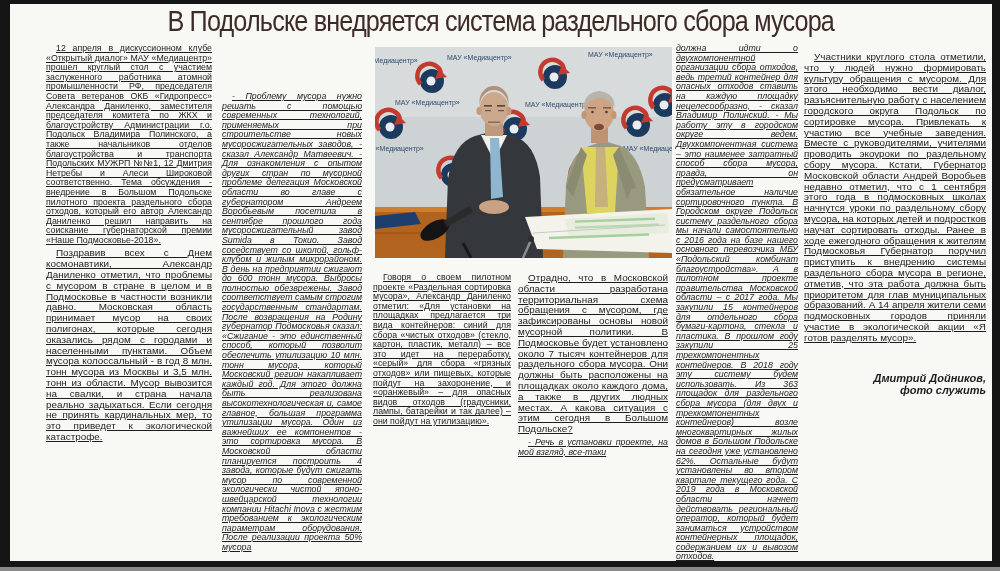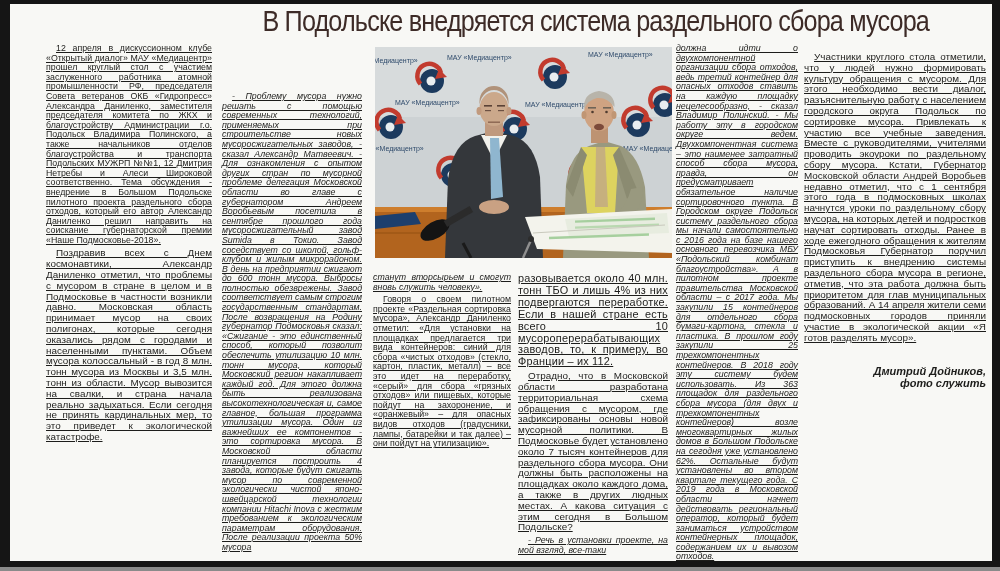--- a/index.html
+++ b/index.html
@@ -4,31 +4,31 @@
 <style>
   html,body{margin:0;padding:0;background:#777;}
   .page{position:relative;width:1000px;height:571px;background:#f8f8f5;overflow:hidden;
         font-family:"Liberation Sans","DejaVu Sans",sans-serif;color:#1d1d1b;}
   .frame{position:absolute;background:#151515;}
   .frame.top{left:0;top:0;width:1000px;height:4px;}
   .frame.left{left:0;top:0;width:10px;height:571px;}
   .frame.right{right:0;top:0;width:8px;height:571px;}
   .frame.bottom{left:0;top:561px;width:1000px;height:6px;}
   .frame.bottom2{left:0;top:567px;width:1000px;height:4px;background:#8a8a8a;}
-  .title{position:absolute;left:10px;top:2px;width:982px;text-align:right;margin:0;
+  .title{position:absolute;left:10px;top:2px;width:982px;text-align:center;margin:0;
          font-weight:400;color:#3d2b27;}
   .title span{display:inline-block;font-size:30px;letter-spacing:-1px;
          transform:scaleX(.84);transform-origin:center;white-space:nowrap;}
   .col{position:absolute;text-align:justify;}
   .col p{margin:0 0 3px 0;text-indent:10px;text-decoration:underline;}
   .sz-s{font-size:8.8px;line-height:9.6px;}
   .sz-m{font-size:9.9px;line-height:10.8px;}
   .sz-l{font-size:10.9px;line-height:11.9px;letter-spacing:.2px;}
   .it{font-style:italic;}
-  .byline{font-weight:bold;font-style:italic;text-align:right;font-size:11px;line-height:12.5px;margin-top:21px;}
+  .byline{font-weight:bold;font-style:italic;text-align:right;font-size:11px;line-height:12.5px;margin-top:28px;}
   .photo{position:absolute;left:375px;top:47px;}
 </style>
 </head>
 <body>
 
 <div class="page">
   <div class="frame top"></div>
   <div class="frame left"></div>
   <div class="frame right"></div>
   <div class="frame bottom"></div>
@@ -138,26 +138,24 @@
       </g>
       <line x1="88" y1="196" x2="96" y2="211" stroke="#1a1a1a" stroke-width="3"></line>
     </g>
     <g>
       <line x1="148" y1="211" x2="156" y2="193" stroke="#8f8f8f" stroke-width="2.4"></line>
       <circle cx="156" cy="192" r="3" fill="#2c2c2c"></circle>
     </g>
   </svg>
 
   <div class="col sz-s" style="left:373px;top:273px;width:138px;">
-    <p class="it" style="text-indent:0;">станут вторсырьем и смогут вновь служить человеку».</p>
     <p>Говоря о своем пилотном проекте «Раздельная сортировка мусора», Александр Даниленко отметил: «Для установки на площадках предлагается три вида контейнеров: синий для сбора «чистых отходов» (стекло, картон, пластик, металл) – все это идет на переработку, «серый» для сбора «грязных отходов» или пищевых, которые пойдут на захоронение, и «оранжевый» – для опасных видов отходов (градусники, лампы, батарейки и так далее) – они пойдут на утилизацию».</p>
   </div>
 
   <div class="col" style="left:518px;top:273px;width:150px;">
-    <p class="sz-l" style="text-indent:0;">разовывается около 40 млн. тонн ТБО и лишь 4% из них подвергаются переработке. Если в нашей стране есть всего 10 мусороперерабатывающих заводов, то, к примеру, во Франции – их 112.</p>
     <p class="sz-m">Отрадно, что в Московской области разработана территориальная схема обращения с мусором, где зафиксированы основы новой мусорной политики. В Подмосковье будет установлено около 7 тысяч контейнеров для раздельного сбора мусора. Они должны быть расположены на площадках около каждого дома, а также в других людных местах. А какова ситуация с этим сегодня в Большом Подольске?</p>
     <p class="sz-s it">- Речь в установки проекте, на мой взгляд, все-таки</p>
   </div>
 
   <div class="col sz-s it" style="left:676px;top:44px;width:122px;">
     <p style="text-indent:0;">должна идти о двухкомпонентной организации сбора отходов, ведь третий контейнер для опасных отходов ставить на каждую площадку нецелесообразно, - сказал Владимир Полинский. - Мы работу эту в городском округе ведем. Двухкомпонентная система – это наименее затратный способ сбора мусора, правда, он предусматривает обязательное наличие сортировочного пункта. В Городском округе Подольск систему раздельного сбора мы начали самостоятельно с 2016 года на базе нашего основного перевозчика МБУ «Подольский комбинат благоустройства». А в пилотном проекте правительства Московской области – с 2017 года. Мы закупили 15 контейнеров для отдельного сбора бумаги-картона, стекла и пластика. В прошлом году закупили 25 трехкомпонентных контейнеров. В 2018 году эту систему будем использовать. Из 363 площадок для раздельного сбора мусора (для двух и трехкомпонентных контейнеров) возле многоквартирных жилых домов в Большом Подольске на сегодня уже установлено 62%. Остальные будут установлены во втором квартале текущего года. С 2019 года в Московской области начнет действовать региональный оператор, который будет заниматься устройством контейнерных площадок, содержанием их и вывозом отходов.</p>
   </div>
 
   <div class="col sz-m" style="left:804px;top:52px;width:182px;">
     <p>Участники круглого стола отметили, что у людей нужно формировать культуру обращения с мусором. Для этого необходимо вести диалог, разъяснительную работу с населением городского округа Подольск по сортировке мусора. Привлекать к участию все учебные заведения. Вместе с руководителями, учителями проводить экоуроки по раздельному сбору мусора. Кстати, Губернатор Московской области Андрей Воробьев недавно отметил, что с 1 сентября этого года в подмосковных школах начнутся уроки по раздельному сбору мусора, на которых детей и подростков научат сортировать отходы. Ранее в ходе ежегодного обращения к жителям Подмосковья Губернатор поручил приступить к внедрению системы раздельного сбора мусора в регионе, отметив, что эта работа должна быть приоритетом для глав муниципальных образований. А 14 апреля жители семи подмосковных городов приняли участие в экологической акции «Я готов разделять мусор».</p>

